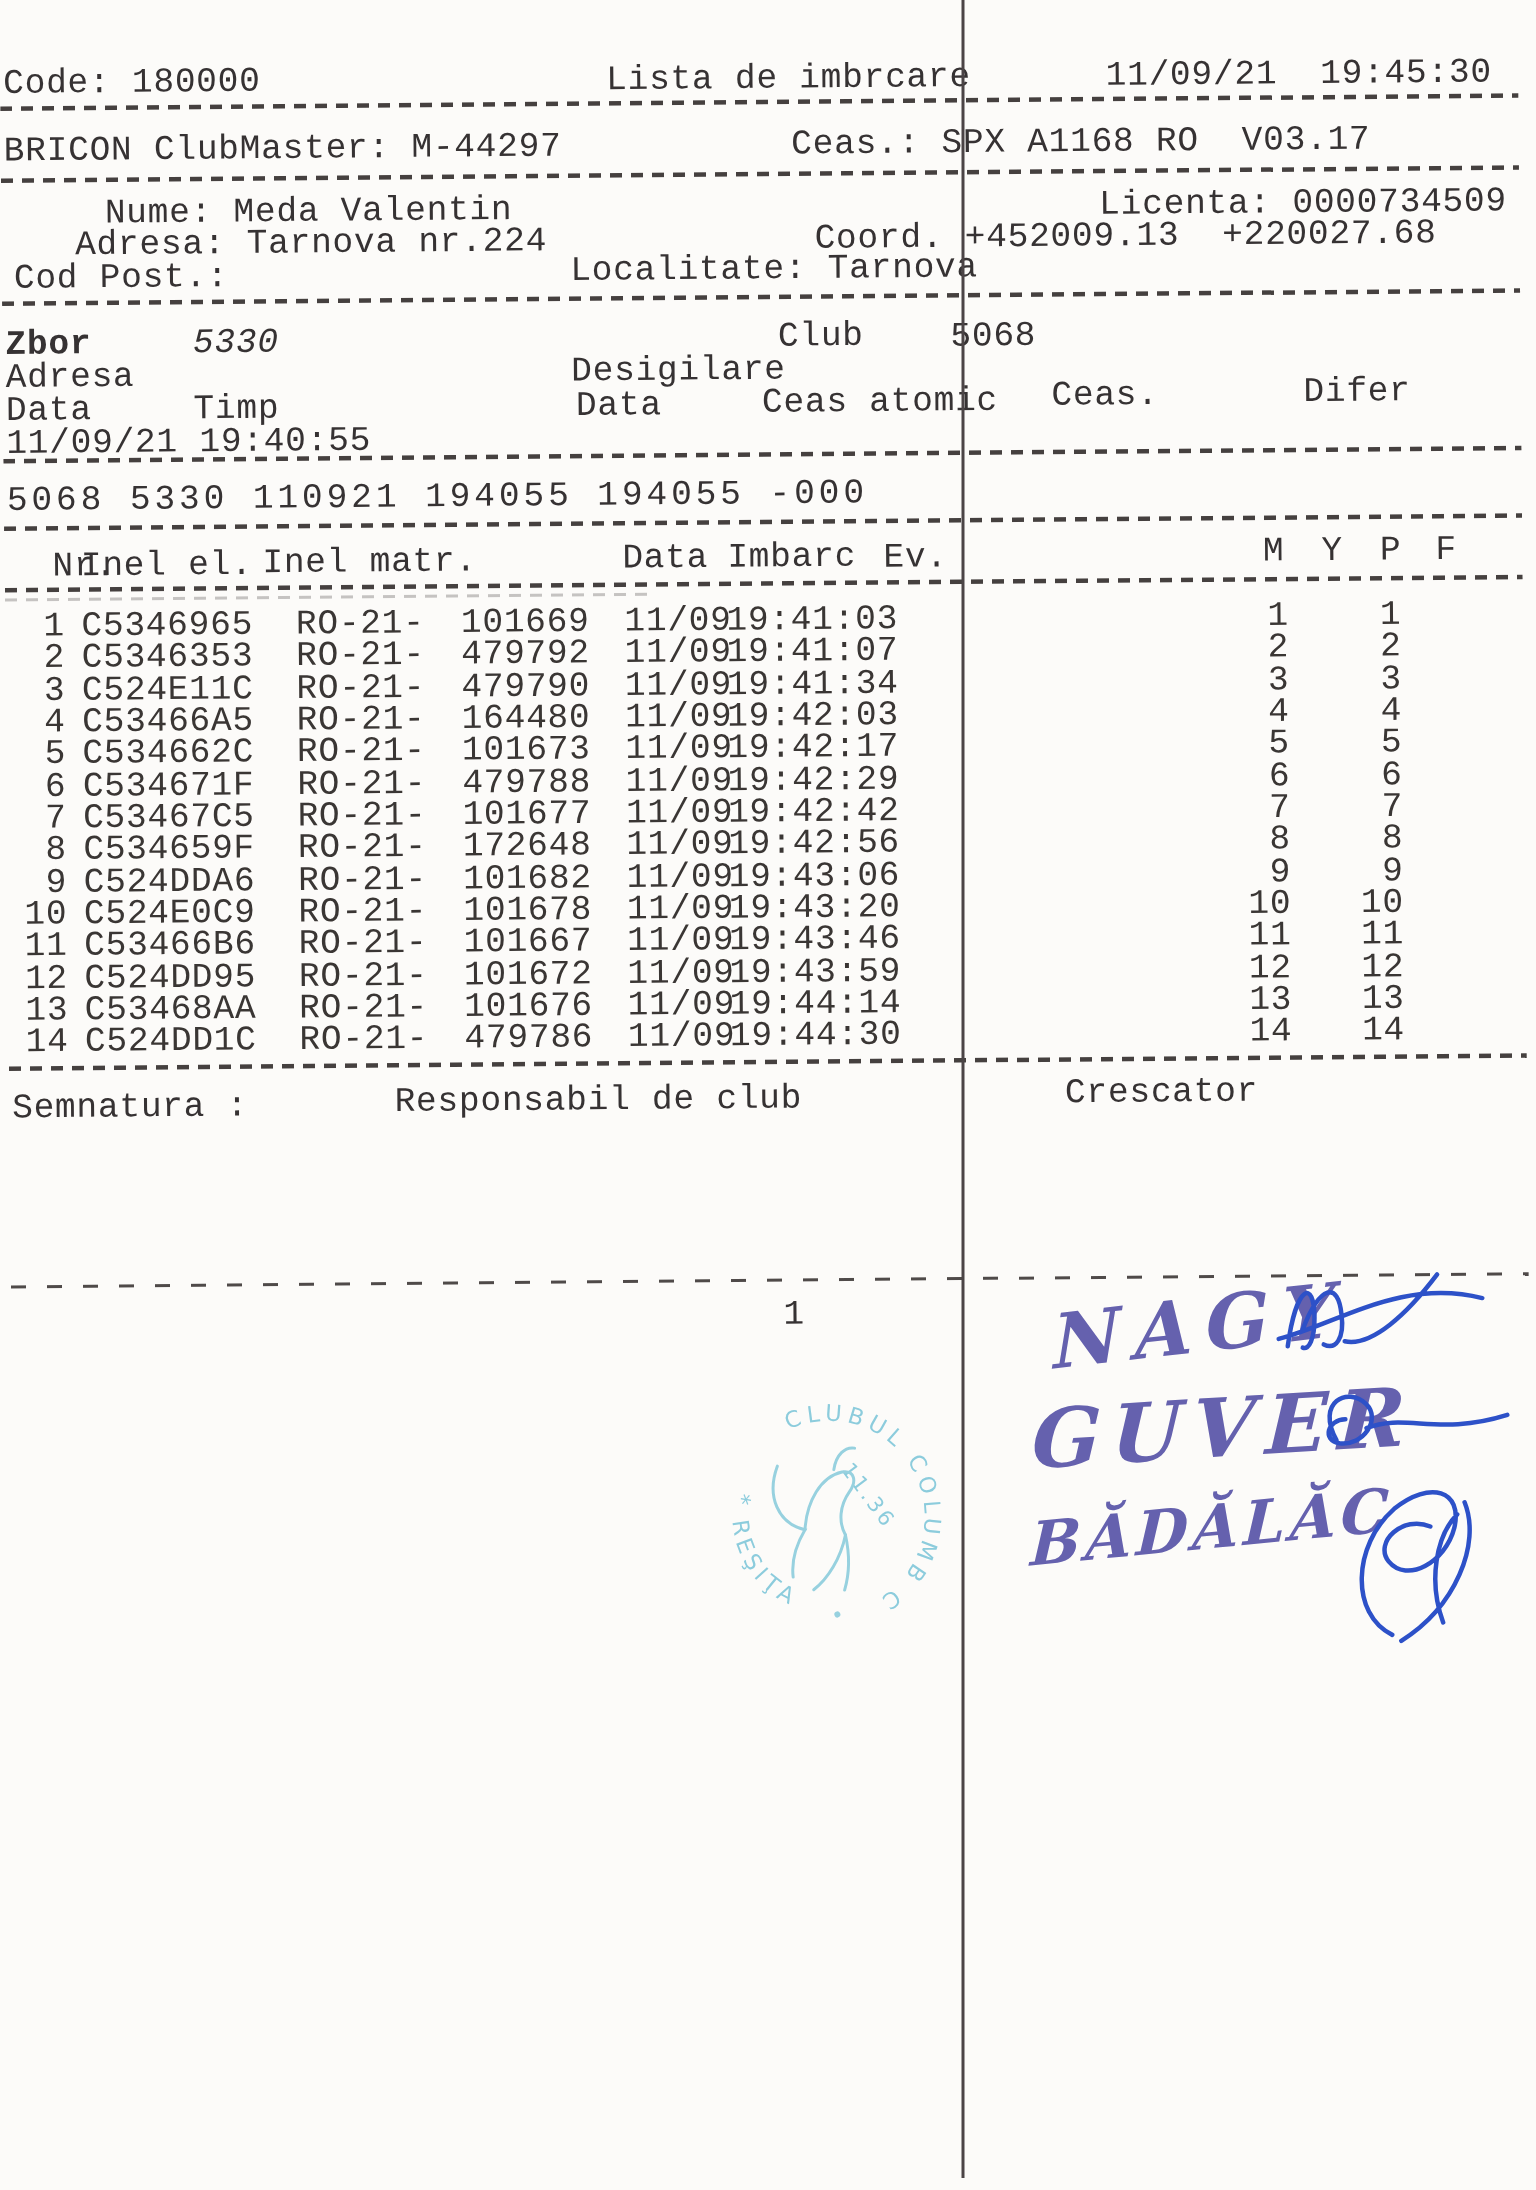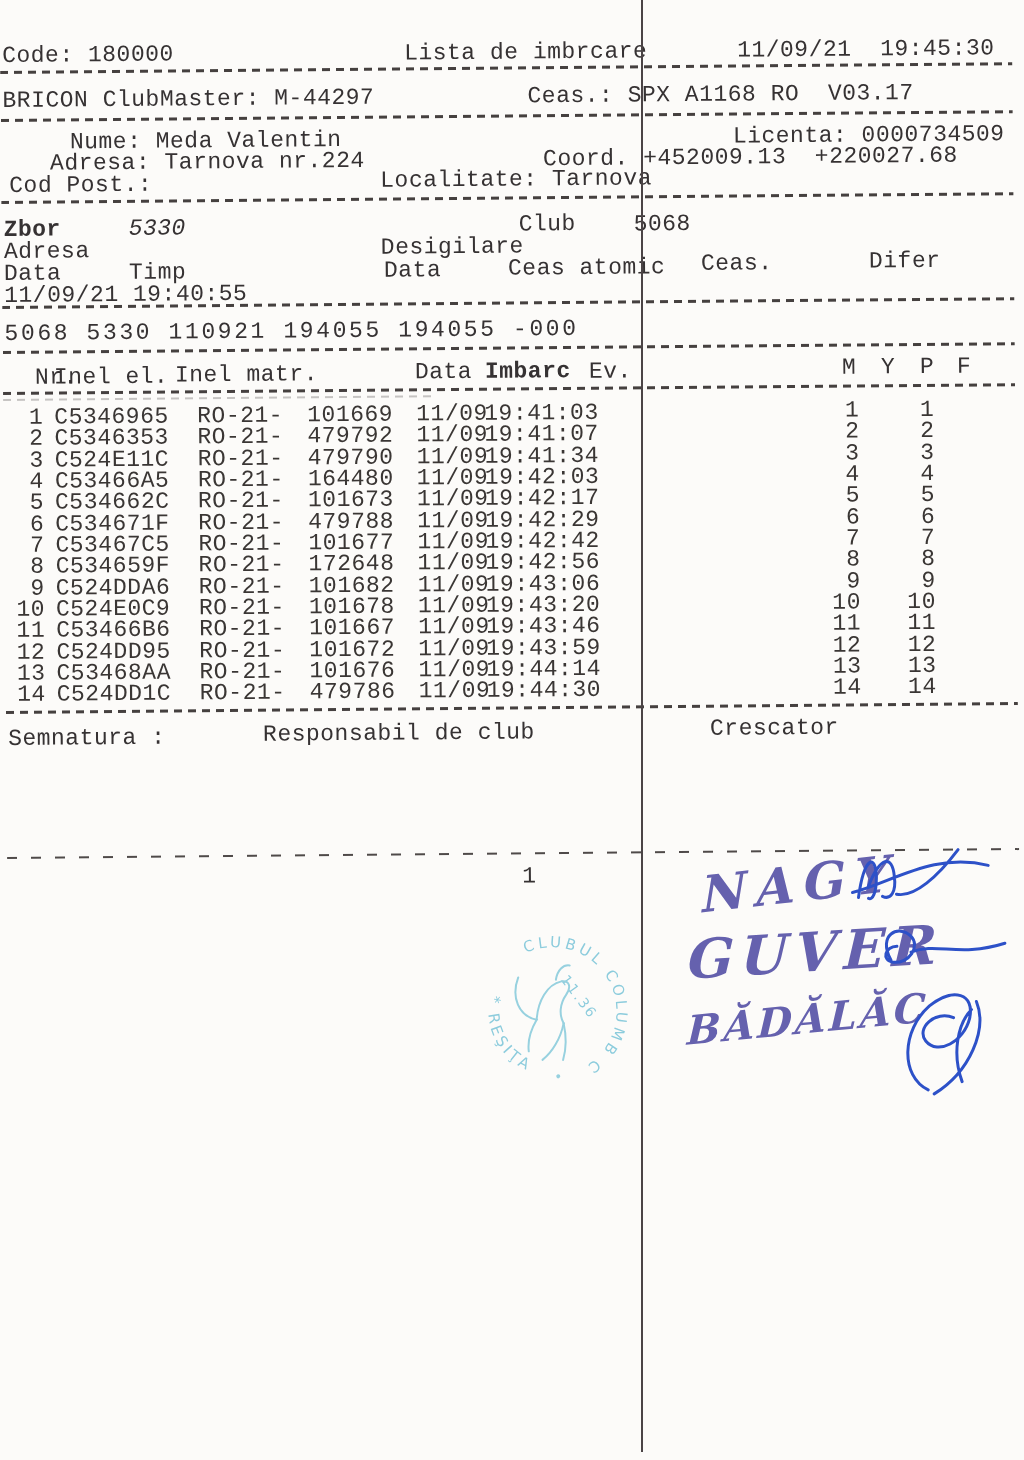--- a/index.html
+++ b/index.html
@@ -74,21 +74,21 @@
     <div class="t" style="left:8px;top:285px;">11/09/21 19:40:55</div>
     <div class="dash" style="top:306px;"></div>
 
     <div class="t wide" style="left:8px;top:323px;">5068 5330 110921 194055 194055 -000</div>
     <div class="dash" style="top:351px;"></div>
 
     <div class="t" style="left:10px;top:367px;margin-left:28px;">Nr.</div>
     <div class="t" style="left:57px;top:367px;">Inel el.</div>
     <div class="t" style="left:178px;top:366px;">Inel matr.</div>
     <div class="t" style="left:418px;top:365px;">Data</div>
-    <div class="t" style="left:488px;top:365px;font-weight:bold;">Imbarc</div>
+    <div class="t" style="left:488px;top:365px;">Imbarc</div>
     <div class="t" style="left:592px;top:366px;">Ev.</div>
     <div class="t" style="left:845px;top:364px;">M</div>
     <div class="t" style="left:884px;top:364px;">Y</div>
     <div class="t" style="left:923px;top:364px;">P</div>
     <div class="t" style="left:960px;top:364px;">F</div>
     <div class="dash" style="top:392px;"></div>
     <div class="dash faint" style="top:399px;width:430px;"></div>
 
     <div class="tbl">
       <div class="row">

